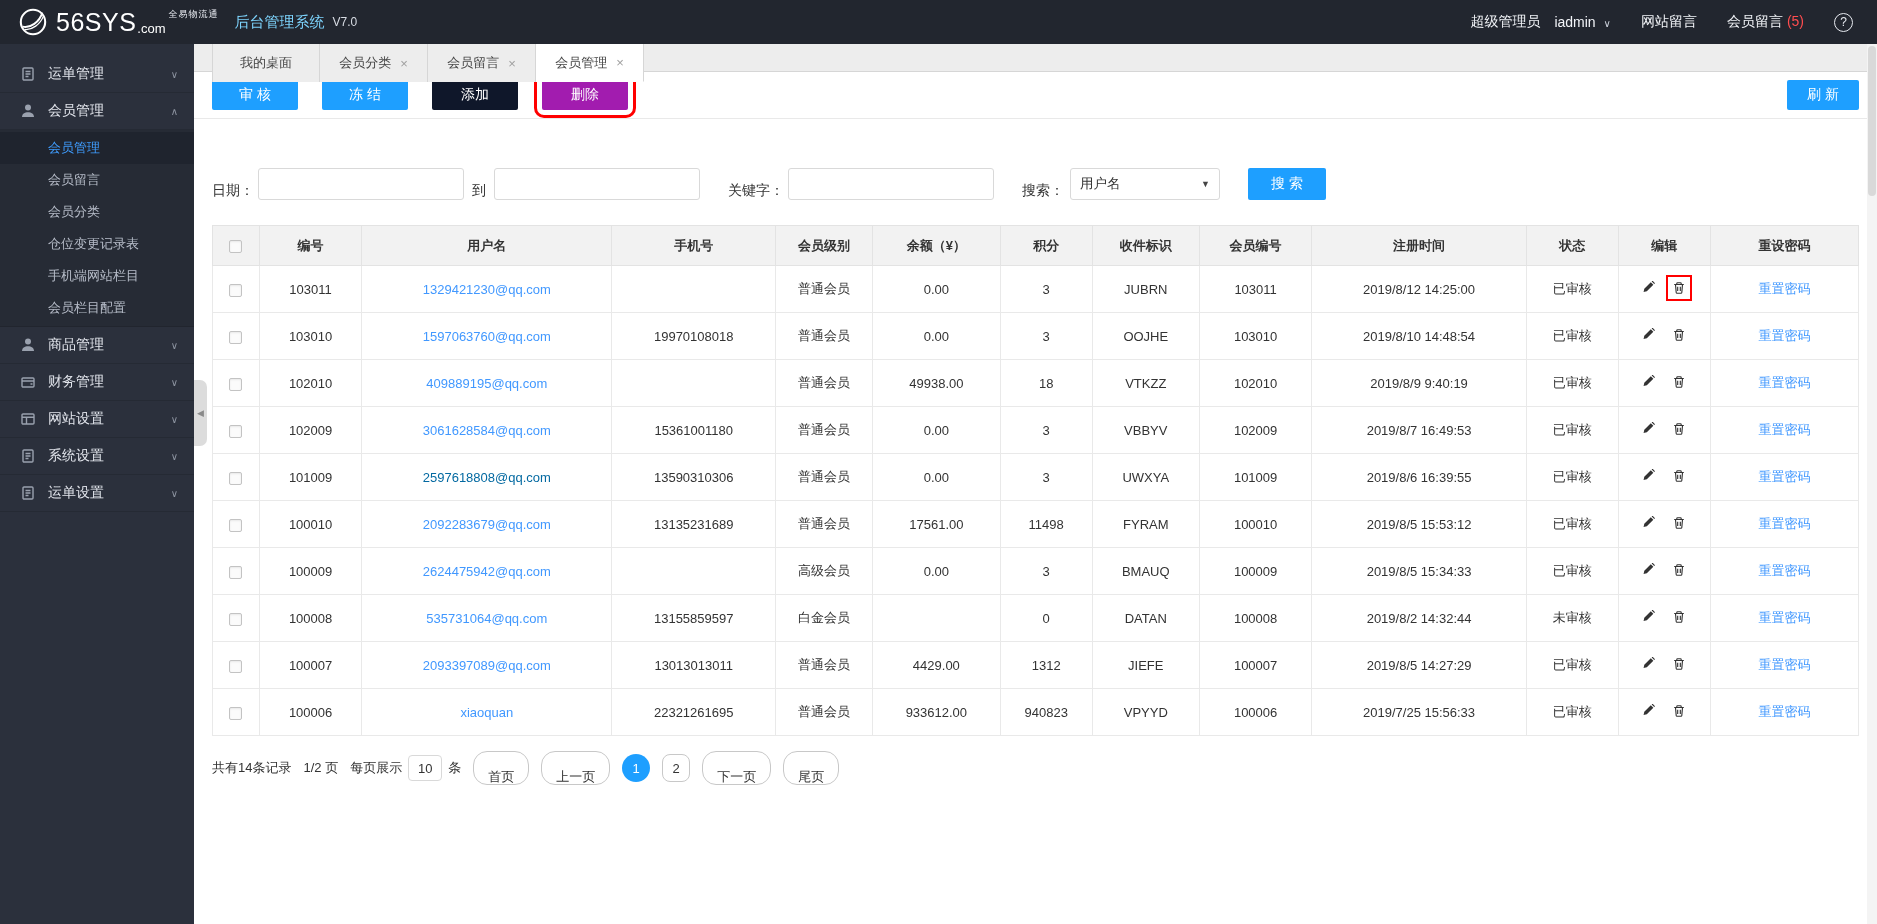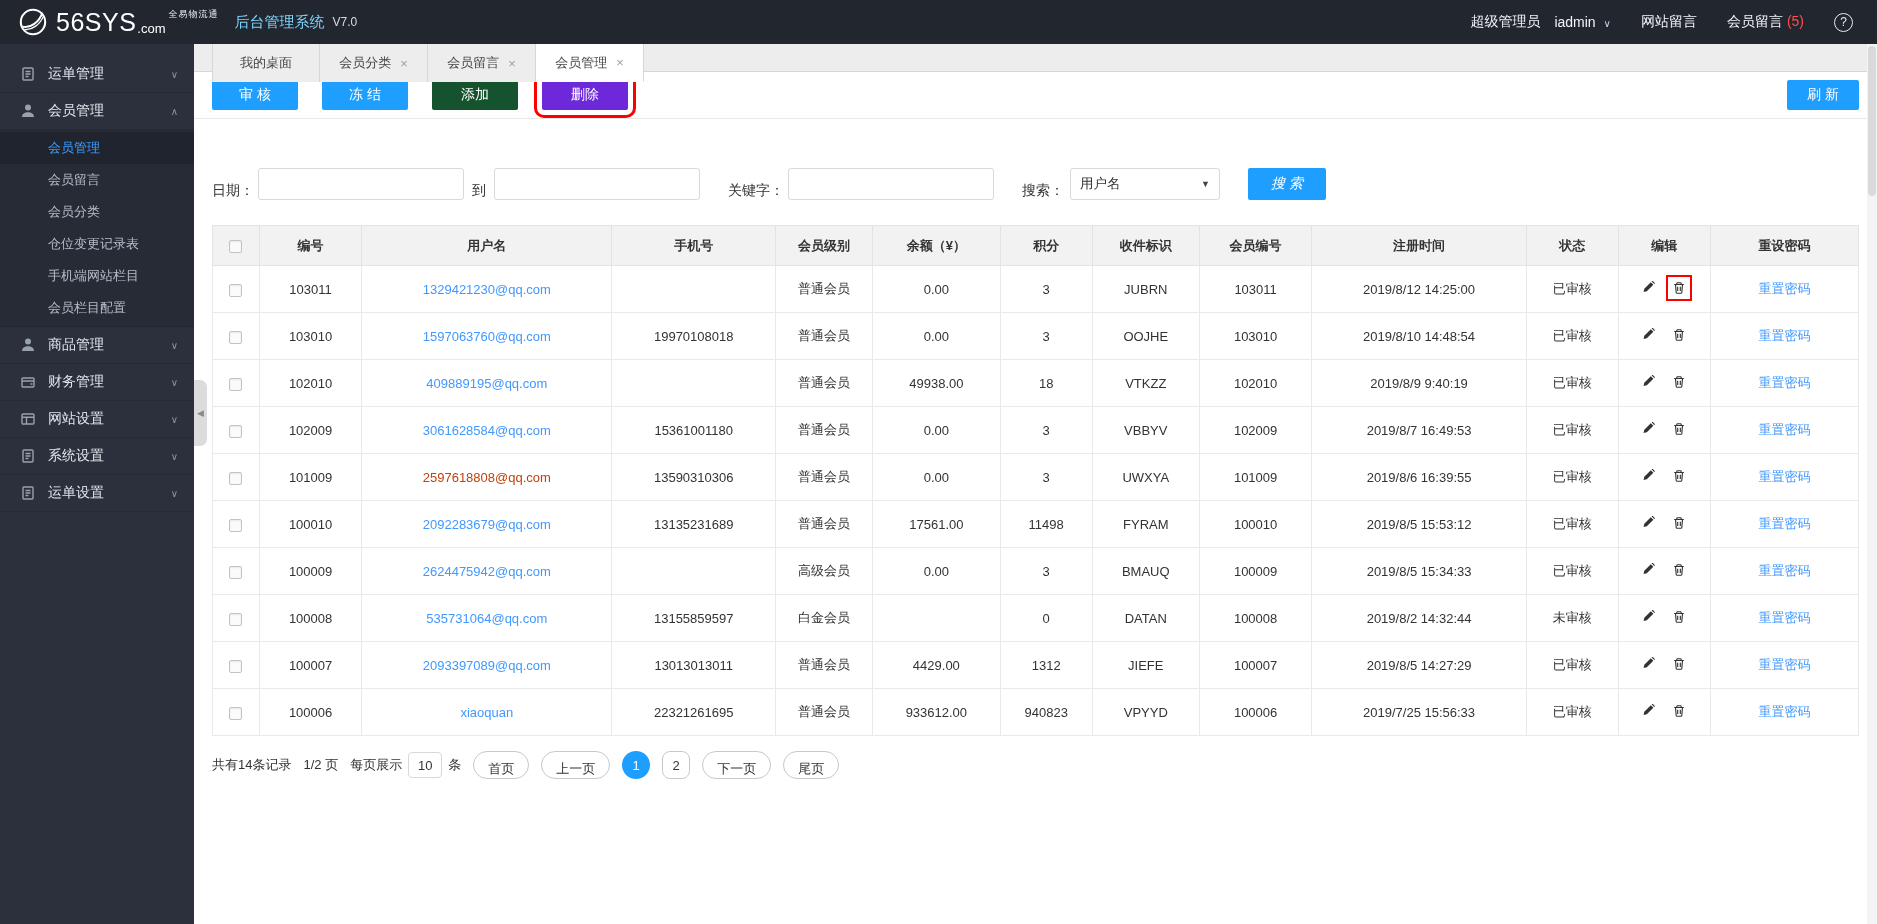--- a/index.html
+++ b/index.html
@@ -84,21 +84,21 @@
     background:#fff; padding:0 8px; font:inherit; margin-left:4px;
   }
   .to-label { margin:0 8px; }
   .ml28 { margin-left:28px; }
   .select {
     width:150px; height:32px; border:1px solid #d9d9d9; border-radius:3px; background:#fff;
     display:flex; align-items:center; justify-content:space-between;
     padding:0 9px; font-size:13.5px; color:#333; margin-left:6px; cursor:pointer;
   }
   .caret { font-size:9px; color:#444; }
-  .btn-search { margin-left:28px; min-width:78px; height:32px;font-style:italic; }
+  .btn-search { margin-left:28px; min-width:78px; height:32px; }
   
   table.grid {
     margin:25px 18px 0; width:calc(100% - 36px); border-collapse:collapse; table-layout:fixed;
     font-size:13px; color:#333;
   }
   .grid th {
     background:#f2f2f2; height:40px; font-weight:bold; font-size:13px;
     border:1px solid #e3e3e3; text-align:center;
   }
   .grid td { height:47px; border:1px solid #e9e9e9; text-align:center; background:#fff; }
@@ -113,21 +113,21 @@
   .ic.red-box-sm { outline:2px solid #ff0000; outline-offset:4px; }
   
   .pagebar { margin:15px 18px 0; display:flex; align-items:center; font-size:13px; color:#333; }
   .pg-text { margin-right:12px; }
   .pp-input {
     width:34px; height:26px; border:1px solid #d9d9d9; border-radius:4px; text-align:center;
     font:inherit; color:#333; margin:0 6px;
   }
   .pg-btn {
     border:1px solid #c8c8c8; border-radius:14px; background:#fff; color:#333;
-    height:28px; padding:8px 14px; font-size:13px; margin-left:12px; cursor:pointer; font-family:inherit;
+    height:28px; padding:16px 14px; font-size:13px; margin-left:12px; cursor:pointer; font-family:inherit;
   }
   .pg-num {
     width:28px; height:28px; border-radius:50%; display:inline-flex; align-items:center; justify-content:center;
     margin-left:12px; cursor:pointer; font-size:13px;
   }
   .pg-num.active { color:#fff; }
   .pg-num.plain { border:1px solid #c8c8c8; border-radius:8px; background:#fff; color:#333; }
   
   .scroll-track { position:absolute; right:0; top:0; bottom:0; width:10px; background:#f4f4f4; }
   .scroll-thumb { position:absolute; right:1px; top:2px; width:8px; height:150px; background:#d9d9d9; border-radius:4px; }
@@ -273,22 +273,22 @@
         <div class="tab active">
           <span>会员管理</span>
           <span class="x">×</span>
         </div>
       </div>
 
     <div class="toolbar">
       <span id="toolbar-btns" style="display:flex;gap:24px;">
           <button class="btn" style="background: rgb(30, 159, 255);">审 核</button>
           <button class="btn" style="background: rgb(30, 159, 255);">冻 结</button>
-          <button class="btn" style="background: #14532d;">添加</button>
-          <button class="btn red-box" style="background: #6d28d9;">删除</button>
+          <button class="btn" style="background: #0f172a;">添加</button>
+          <button class="btn red-box" style="background: #a21caf;">删除</button>
         </span>
       <button class="btn btn-refresh" style="background: rgb(30, 159, 255);">刷 新</button>
     </div>
 
     <div class="filterbar">
       <span class="flabel">日期：</span>
       <input class="txt" value="" style="">
       <span class="flabel to-label">到</span>
       <input class="txt" style="margin-left: 0px;" value="">
       <span class="flabel ml28">关键字：</span>
@@ -435,21 +435,21 @@
                   <svg viewBox="0 0 16 16" fill="none" stroke="currentColor" stroke-width="1.3">
                     <path d="M2.5 4h11M5.5 4V2.8a.8.8 0 0 1 .8-.8h3.4a.8.8 0 0 1 .8.8V4M4 4l.8 9.2a.9.9 0 0 0 .9.8h4.6a.9.9 0 0 0 .9-.8L12 4M6.5 6.5v5M9.5 6.5v5"></path>
                   </svg>
                 </span>
               </span></td>
             <td><a class="lnk" style="color: rgb(65, 152, 255);">重置密码</a></td>
           </tr>
           <tr>
             <td><span class="cbx"></span></td>
             <td>101009</td>
-            <td><a class="lnk" style="color: #c2410c;">2597618808@qq.com</a></td>
+            <td><a class="lnk" style="color: #0369a1;">2597618808@qq.com</a></td>
             <td>13590310306</td>
             <td>普通会员</td>
             <td>0.00</td>
             <td>3</td>
             <td>UWXYA</td>
             <td>101009</td>
             <td>2019/8/6 16:39:55</td>
             <td>已审核</td>
             <td><span class="edit-ics">
                 <span class="ic">

